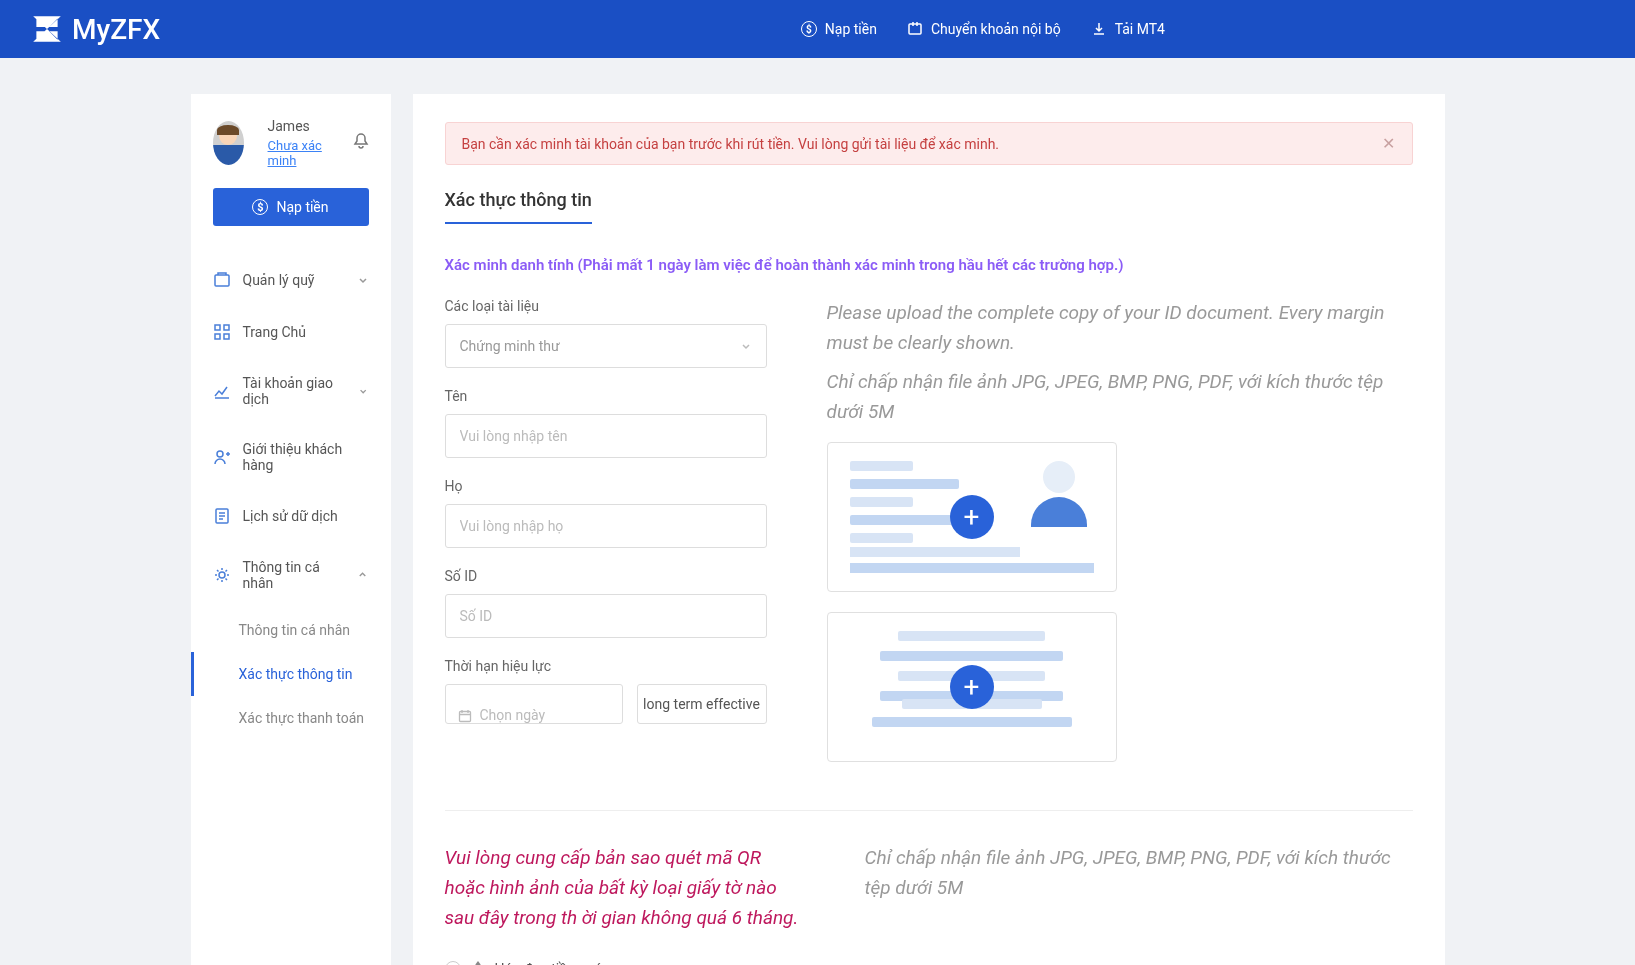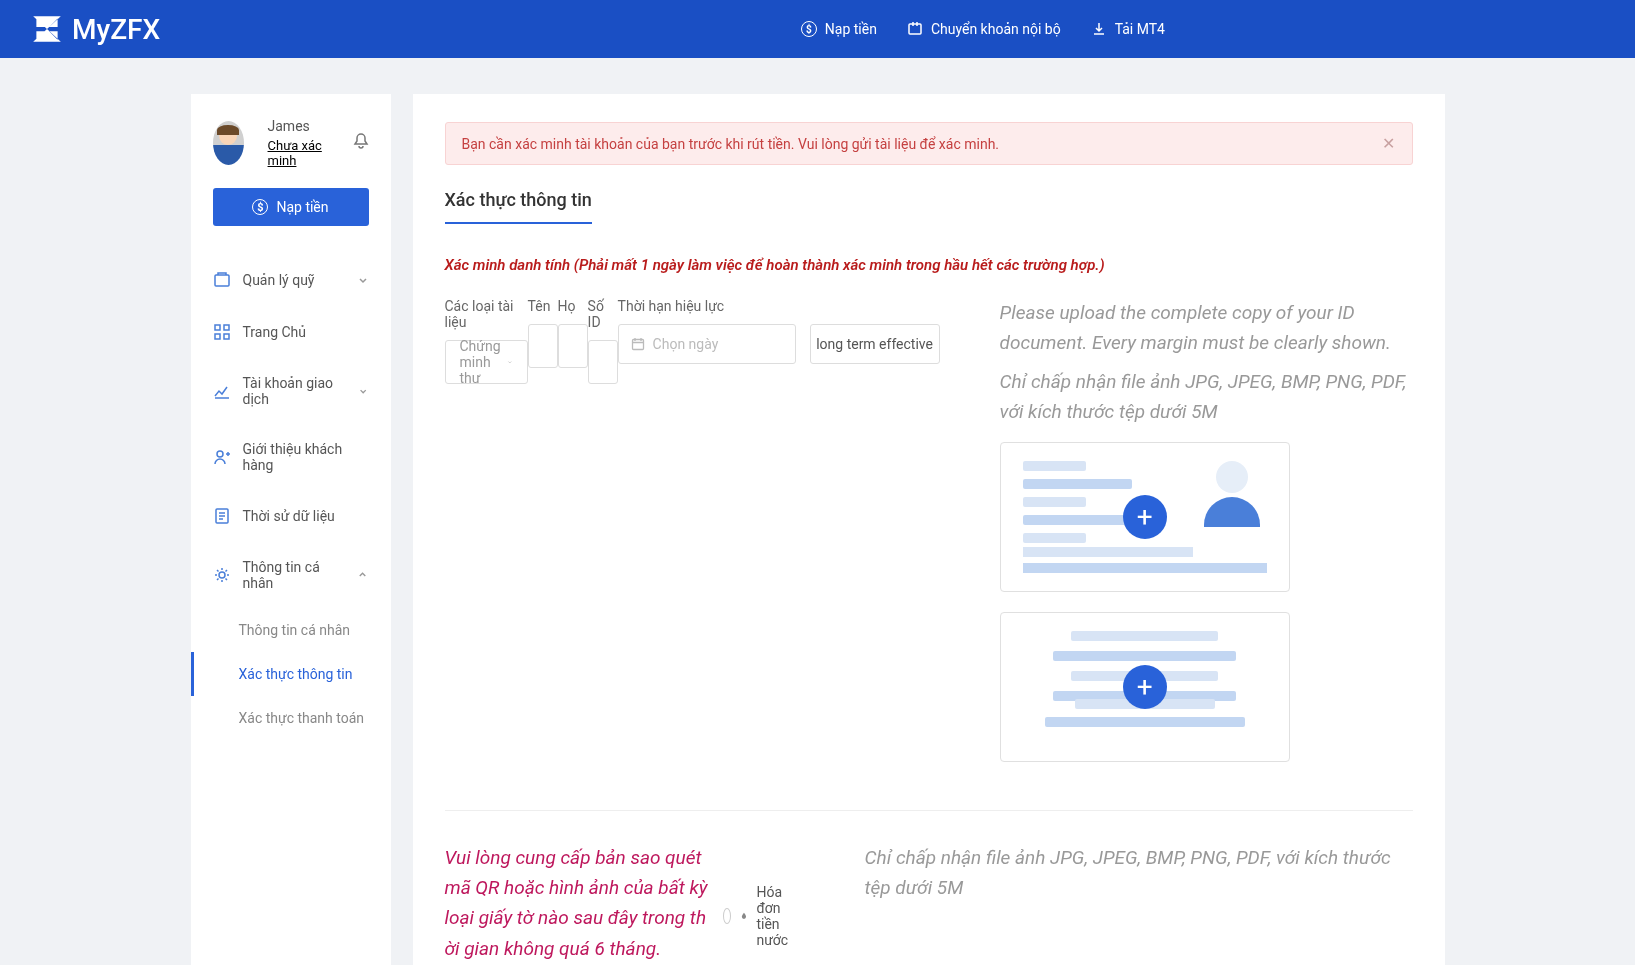--- a/index.html
+++ b/index.html
@@ -15,54 +15,54 @@
 
 .layout { display: flex; max-width: 1290px; margin: 36px auto 0; gap: 22px; padding: 0 18px 40px; }
 
 .sidebar { width: 200px; background: #fff; flex-shrink: 0; padding: 24px 0 40px; }
 .profile { display: flex; align-items: center; padding: 0 22px 20px; gap: 24px; }
 .avatar { width: 44px; height: 44px; border-radius: 50%; background: linear-gradient(180deg,#d0d0d0 0%,#d0d0d0 55%,#2a5aa8 55%,#2a5aa8 100%); position: relative; overflow: hidden; }
 .avatar::before { content: ''; position: absolute; top: 6px; left: 50%; transform: translateX(-50%); width: 18px; height: 18px; background: #f8d5b8; border-radius: 50%; }
 .avatar::after { content: ''; position: absolute; top: 4px; left: 50%; transform: translateX(-50%); width: 22px; height: 10px; background: #6b4a2a; border-radius: 50% 50% 0 0; }
 .profile-info { display: flex; flex-direction: column; gap: 4px; }
 .profile-name { font-size: 14px; color: #555; }
-.profile-status { font-size: 13px; color: #000000; text-decoration: underline; cursor: pointer; }
+.profile-status { font-size: 13px; color: #3b82f6; text-decoration: underline; cursor: pointer; }
 .bell { margin-left: auto; color: #666; }
 
 .deposit-btn { margin: 0 22px 28px; background: #2962d9; color: #fff; border: none; border-radius: 3px; height: 38px; width: calc(100% - 44px); display: flex; align-items: center; justify-content: center; gap: 8px; font-size: 14px; cursor: pointer; }
 .deposit-btn .circ { width: 16px; height: 16px; border: 1.5px solid #fff; border-radius: 50%; display: flex; align-items: center; justify-content: center; font-size: 11px; font-weight: bold; }
 
 .nav-item { display: flex; align-items: center; padding: 17px 22px; font-size: 14px; color: #555; cursor: pointer; gap: 12px; }
 .nav-item .nav-icon { width: 18px; height: 18px; color: #4a7fd9; flex-shrink: 0; }
 .nav-item .chev { margin-left: auto; color: #999; }
 .sub-item { padding: 14px 22px 14px 48px; font-size: 14px; color: #888; cursor: pointer; }
 .sub-item.active { color: #2962d9; border-left: 3px solid #2962d9; padding-left: 45px; background: #fff; }
 
 .main { flex: 1; background: #fff; padding: 28px 32px 40px; }
 .alert { background: #fdecec; border: 1px solid #f8d3d3; color: #c54040; padding: 11px 16px; font-size: 14px; border-radius: 3px; display: flex; align-items: center; margin-bottom: 24px; }
 .alert-close { margin-left: auto; color: #c8a0a0; cursor: pointer; font-size: 16px; }
 
 .section-title { font-size: 18px; color: #333; font-weight: 500; padding-bottom: 12px; display: inline-block; border-bottom: 2px solid #2962d9; margin-bottom: 32px; }
 
-.sub-title { font-size: 15px; font-weight: 600; color: #b91c1c; margin-bottom: 24px; font-style: italic; }
+.sub-title { font-size: 15px; font-weight: 600; color: #8b5cf6; margin-bottom: 24px; }
 
 .form-row { display: flex; gap: 60px; }
-.form-col { flex: 0 0 320px; display: flex; }
+.form-col { flex: 0 0 320px; display: flex; flex-direction: column; }
 .info-col { flex: 1; }
 
 .field { margin-bottom: 20px; }
 .field-label { font-size: 14px; color: #666; margin-bottom: 10px; display: block; }
 .input, .select { width: 100%; height: 44px; border: 1px solid #ddd; border-radius: 3px; padding: 0 14px; font-size: 14px; color: #333; background: #fff; }
 .input::placeholder { color: #bbb; }
 .select { display: flex; align-items: center; justify-content: space-between; color: #bbb; cursor: pointer; }
 .select .sel-text { color: #999; }
 .select .sel-arrow { color: #bbb; }
 
 .date-row { display: flex; gap: 14px; }
-.date-input { flex: 0 0 178px; display: flex; align-items: center; border: 1px solid #ddd; border-radius: 3px; height: 40px; padding: 0 12px; color: #bbb; font-size: 14px; cursor: pointer; gap: 8px; }
+.date-input { flex: 0 0 178px; display: flex; align-items: flex-end; border: 1px solid #ddd; border-radius: 3px; height: 40px; padding: 0 12px; color: #bbb; font-size: 14px; cursor: pointer; gap: 8px; }
 .longterm-btn { flex: 0 0 130px; border: 1px solid #ddd; border-radius: 3px; height: 40px; display: flex; align-items: center; justify-content: center; font-size: 14px; color: #555; cursor: pointer; }
 
 .hint { font-size: 19px; color: #999; line-height: 1.6; margin-bottom: 8px; font-style: italic; }
 
 .upload-box { width: 290px; height: 150px; border: 1px solid #e0e0e0; border-radius: 4px; display: flex; align-items: center; justify-content: center; cursor: pointer; margin-top: 14px; position: relative; overflow: hidden; }
 .plus-circle { width: 44px; height: 44px; background: #2962d9; border-radius: 50%; display: flex; align-items: center; justify-content: center; color: #fff; font-size: 28px; position: absolute; z-index: 2; }
 
 .id-placeholder { position: absolute; inset: 18px 22px; }
 .id-placeholder .line { height: 10px; background: #c2d6f2; border-radius: 2px; margin-bottom: 8px; }
 .id-placeholder .line.s { width: 26%; background: #d8e4f5; }
@@ -171,21 +171,21 @@
           <circle cx="7" cy="6" r="3"></circle>
           <path d="M2 16 a5 5 0 0 1 10 0 M13 6 h4 M15 4 v4"></path>
         </svg>
       <span>Giới thiệu khách hàng</span>
     </div>
     <div class="nav-item">
       <svg class="nav-icon" viewBox="0 0 18 18" fill="none" stroke="currentColor" stroke-width="1.5">
           <rect x="3" y="2" width="12" height="14" rx="1"></rect>
           <path d="M6 6 h6 M6 9 h6 M6 12 h4"></path>
         </svg>
-      <span>Thời sử dữ liệu</span>
+      <span>Lịch sử dữ dịch</span>
     </div>
     <div class="nav-item">
       <svg class="nav-icon" viewBox="0 0 18 18" fill="none" stroke="currentColor" stroke-width="1.5">
           <circle cx="9" cy="9" r="3"></circle>
           <path d="M9 2 v2 M9 14 v2 M2 9 h2 M14 9 h2 M4 4 l1.5 1.5 M12.5 12.5 L14 14 M4 14 l1.5 -1.5 M12.5 5.5 L14 4"></path>
         </svg>
       <span>Thông tin cá nhân</span>
       <svg class="chev" width="12" height="12" viewBox="0 0 12 12" fill="none" stroke="currentColor" stroke-width="1.5">
           <path d="M3 7 l3 -3 l3 3"></path>
         </svg>

